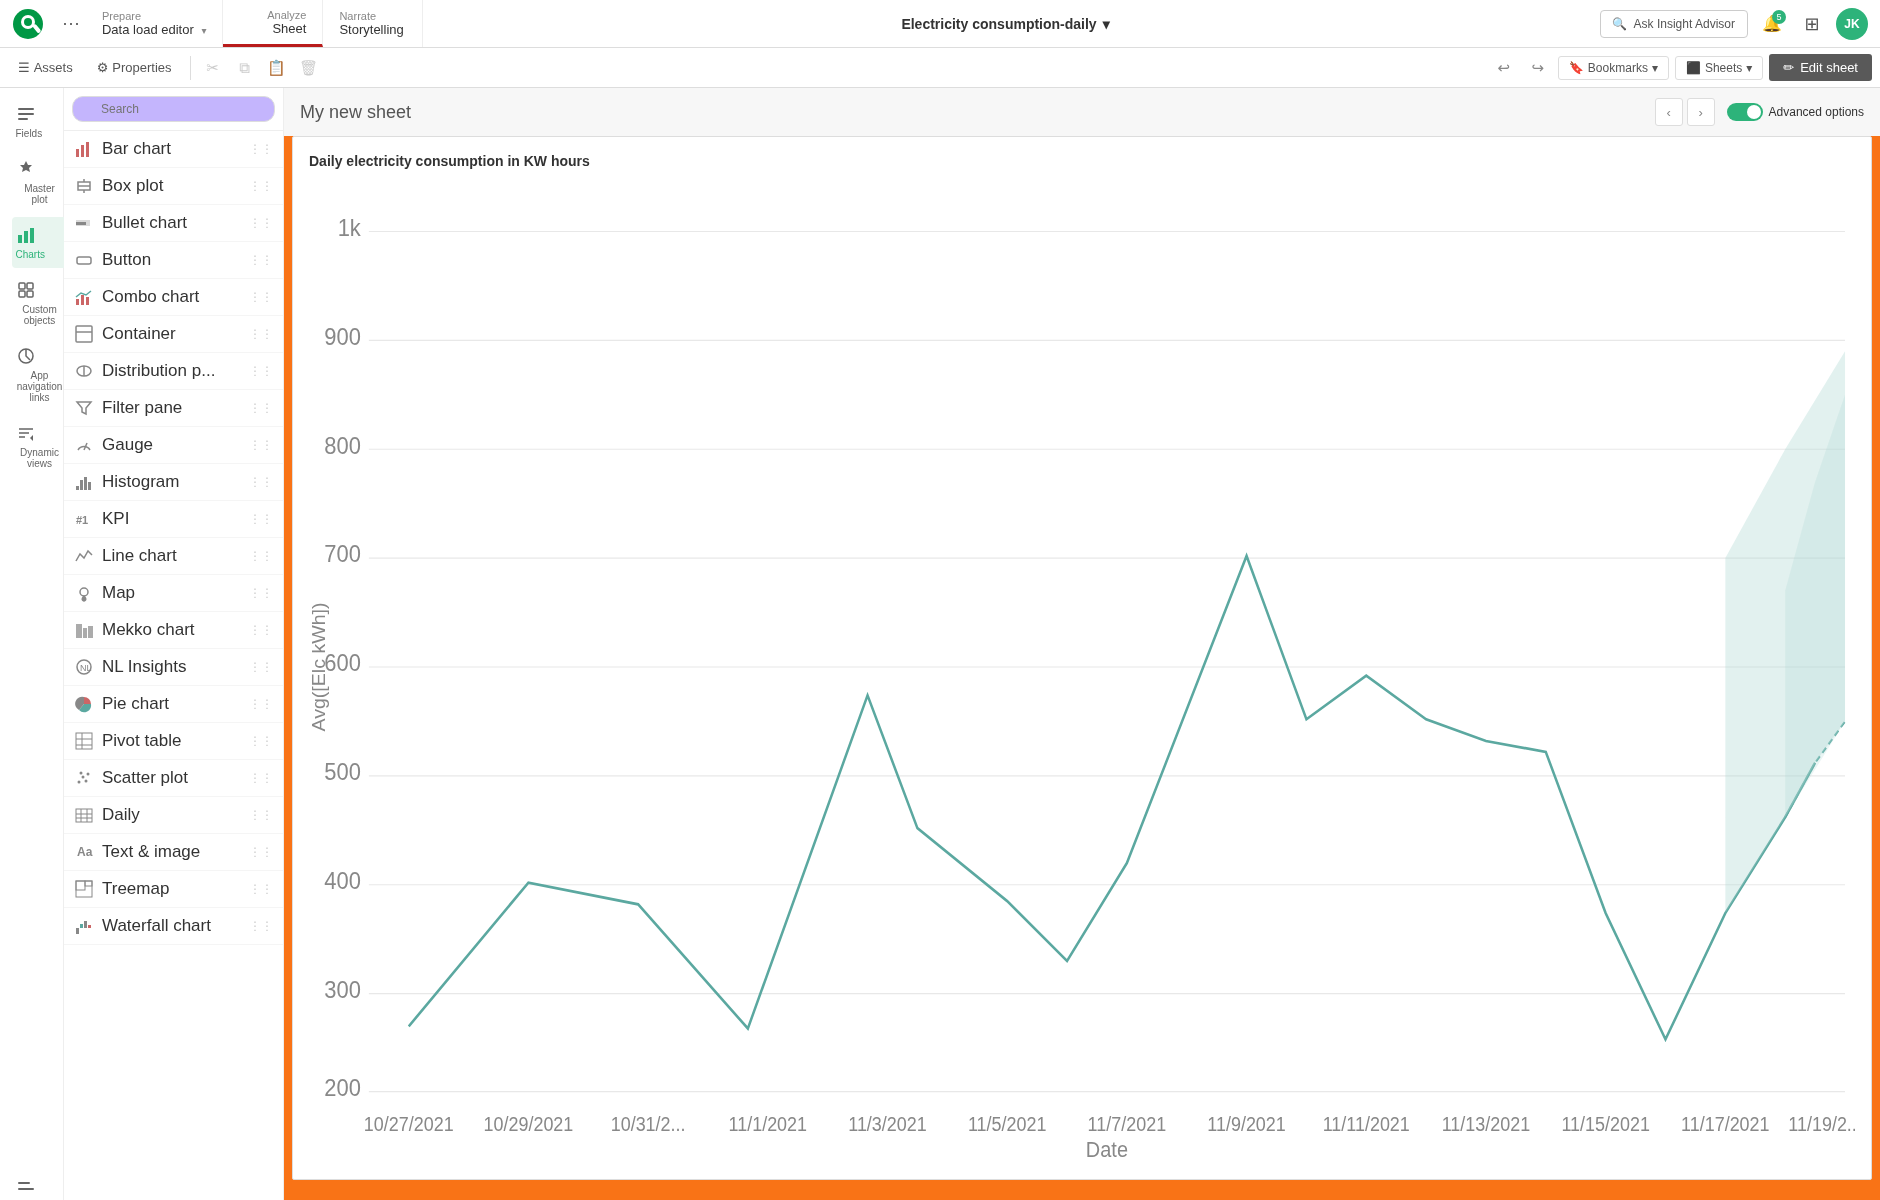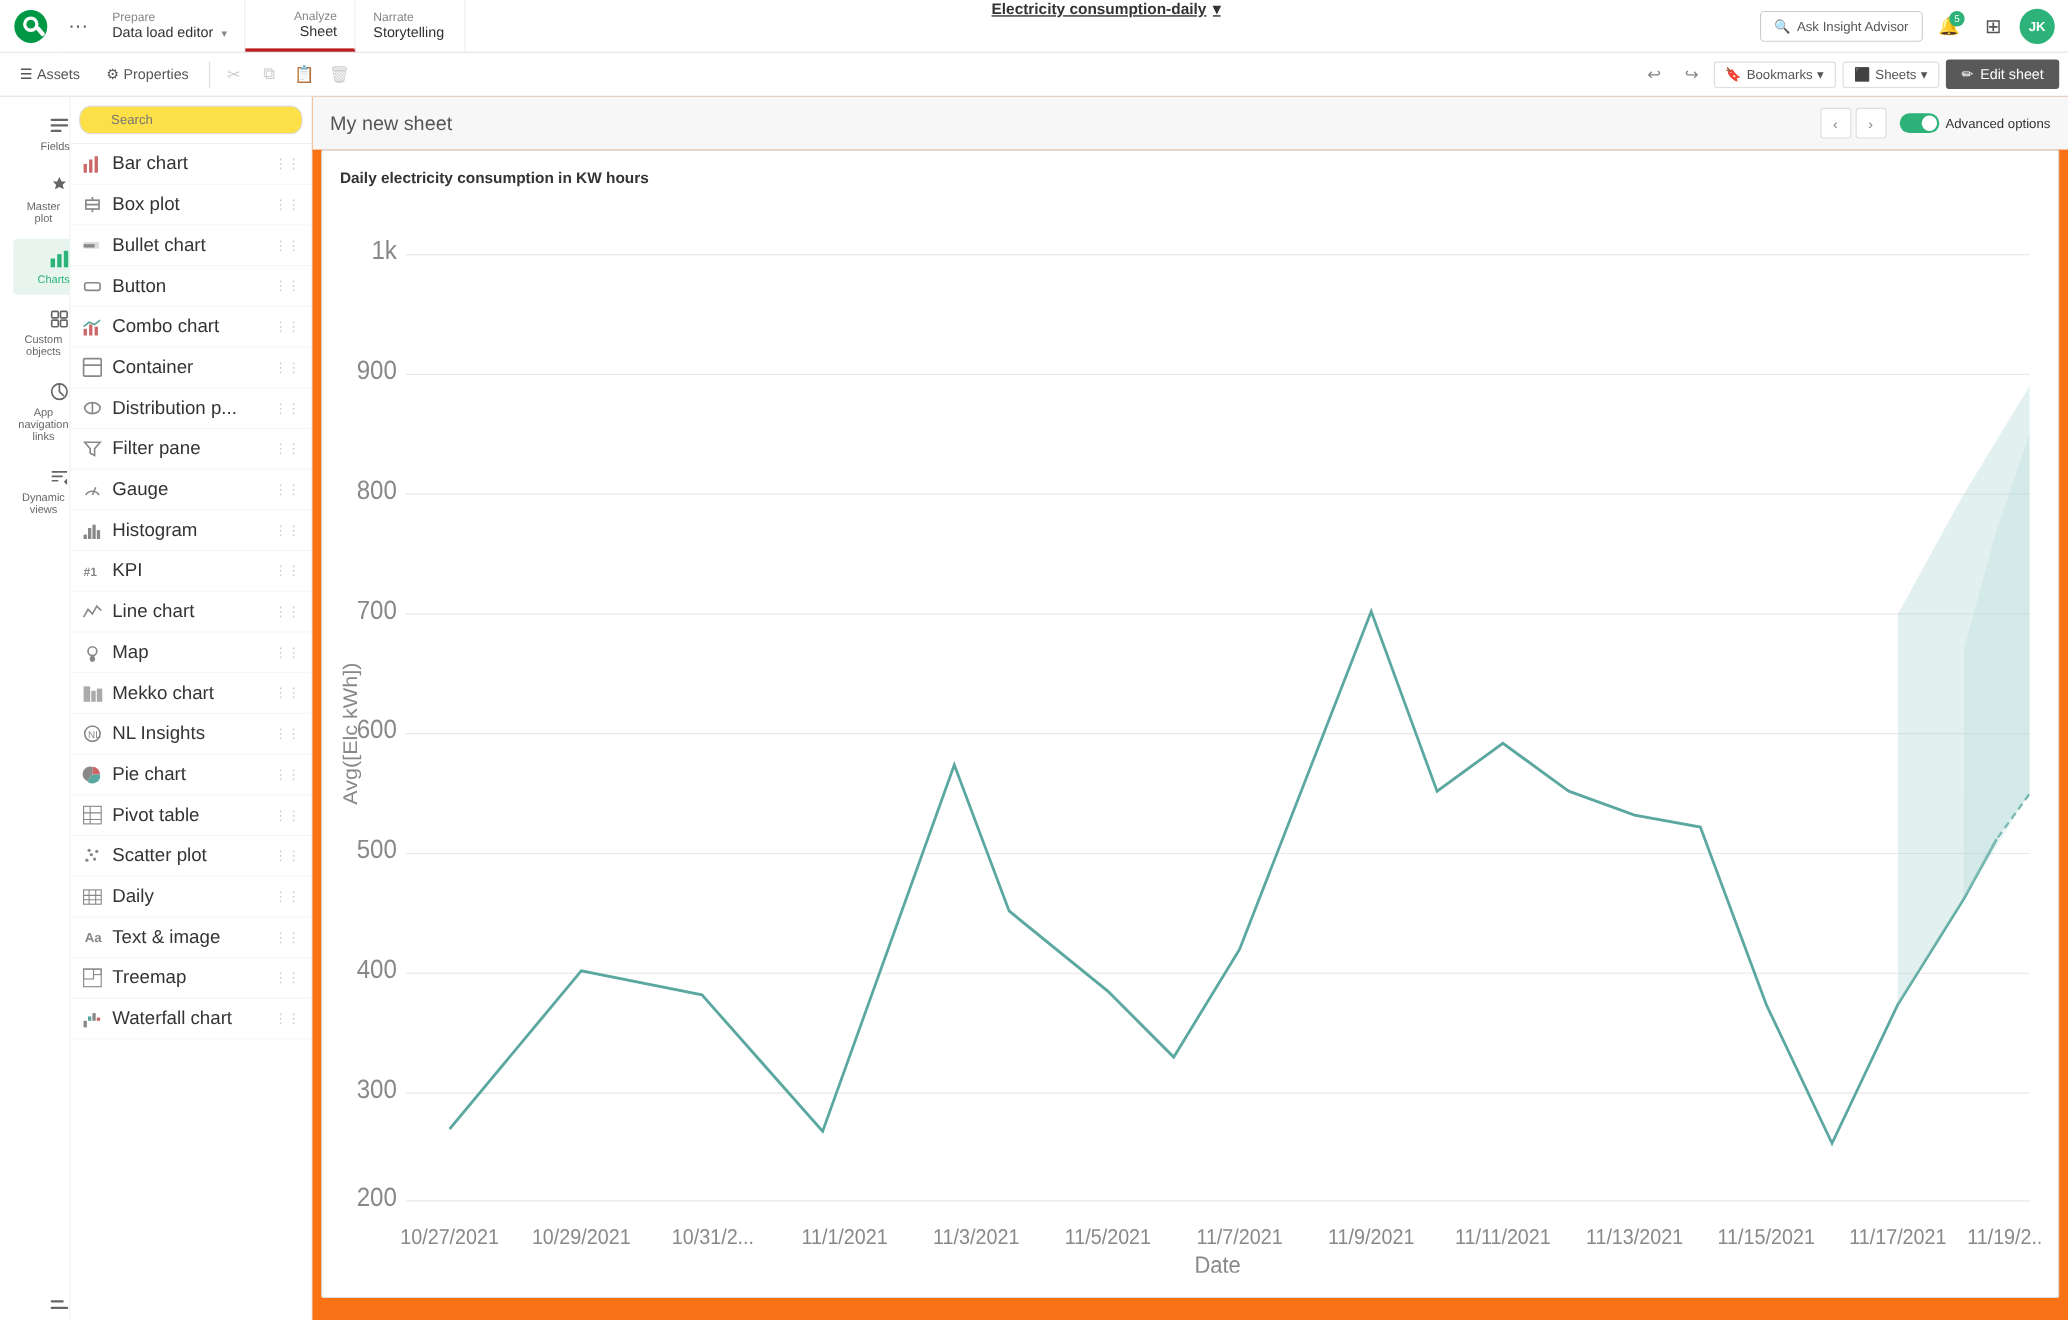--- a/index.html
+++ b/index.html
@@ -19,21 +19,21 @@
     .nav-section {
       display: flex; flex-direction: column; justify-content: center;
       padding: 0 16px; cursor: pointer; border-right: 1px solid #eee;
       min-width: 100px;
     }
     .nav-section .nav-label { font-size: 11px; color: #888; }
     .nav-section .nav-title { font-size: 13px; color: #333; font-weight: 500; }
     .nav-section.active { border-bottom: 3px solid #b91c1c; text-align: right; }
     .nav-section .dropdown-arrow { font-size: 10px; color: #888; margin-left: 4px; }
     .nav-center {
-      flex: 1; display: flex; align-items: flex-start; justify-content: center; text-decoration: underline;
+      flex: 1; display: flex; align-items: center; justify-content: center;
     }
     .app-title {
       font-size: 14px; font-weight: 600; color: #333; cursor: pointer;
       display: flex; align-items: center; gap: 6px;
     }
     .nav-right {
       display: flex; align-items: center; gap: 8px; padding: 0 12px;
     }
     .insight-btn {
       display: flex; align-items: center; gap: 6px;
@@ -90,39 +90,39 @@
 
     
     .main-layout { display: flex; height: calc(1200px - 88px); }
 
     
     .icon-sidebar {
       width: 64px; background: #fff; border-right: 1px solid #eee;
       display: flex; flex-direction: column; align-items: center; padding-top: 8px; gap: 4px;
     }
     .icon-sidebar-item {
-      display: flex; flex-direction: column; align-items: flex-end; justify-content: center;
+      display: flex; flex-direction: column; align-items: flex-start; justify-content: center;
       width: 56px; padding: 8px 4px; border-radius: 4px; cursor: pointer;
       color: #666; font-size: 10px; gap: 4px; text-align: center; margin-left: 16px;
     }
     .icon-sidebar-item.active { background: #e8f5ef; color: #2db37a; }
     .icon-sidebar-item svg { width: 20px; height: 20px; }
     .icon-sidebar-bottom { margin-top: auto; padding-bottom: 8px; }
 
     
     .charts-panel {
       width: 220px; background: #fff; border-right: 1px solid #eee;
       display: flex; flex-direction: column;
     }
     .search-box {
       padding: 8px; border-bottom: 1px solid #eee;
     }
     .search-input {
       width: 100%; padding: 5px 8px 5px 28px; border: 1px solid #ddd;
-      border-radius: 11px; font-size: 12px; color: #333; background: #fde047;
+      border-radius: 11px; font-size: 12px; color: #333; background: #c4b5fd;
       position: relative;
     }
     .search-wrapper { position: relative; }
     .search-icon-pos {
       position: absolute; left: 8px; top: 50%; transform: translateY(-50%);
       color: #999; font-size: 13px;
     }
     .chart-list { overflow-y: auto; flex: 1; }
     .chart-item {
       display: flex; align-items: center; padding: 8px 10px;

